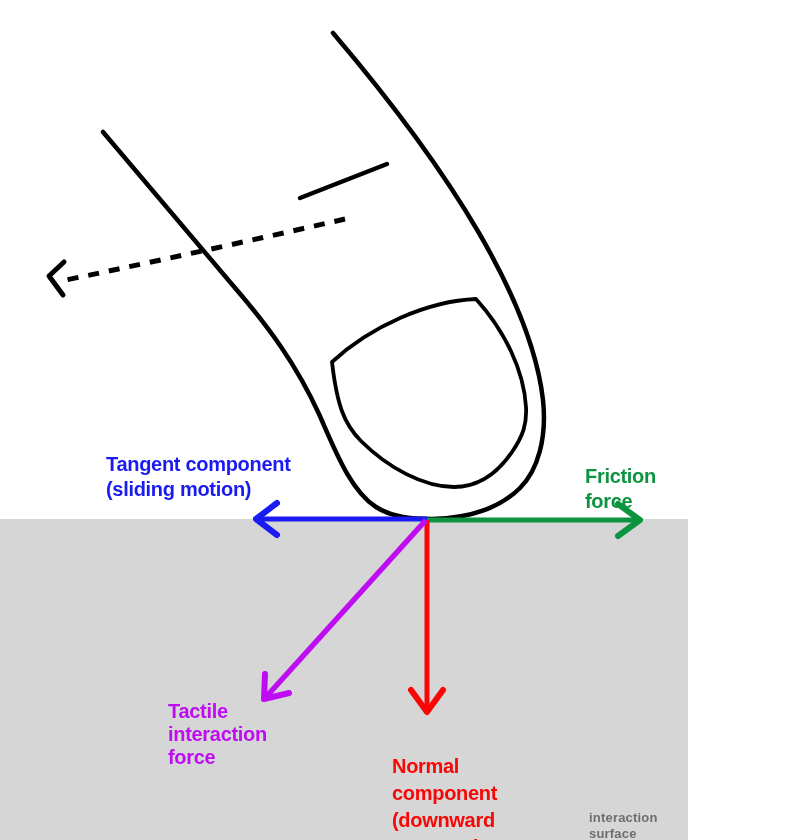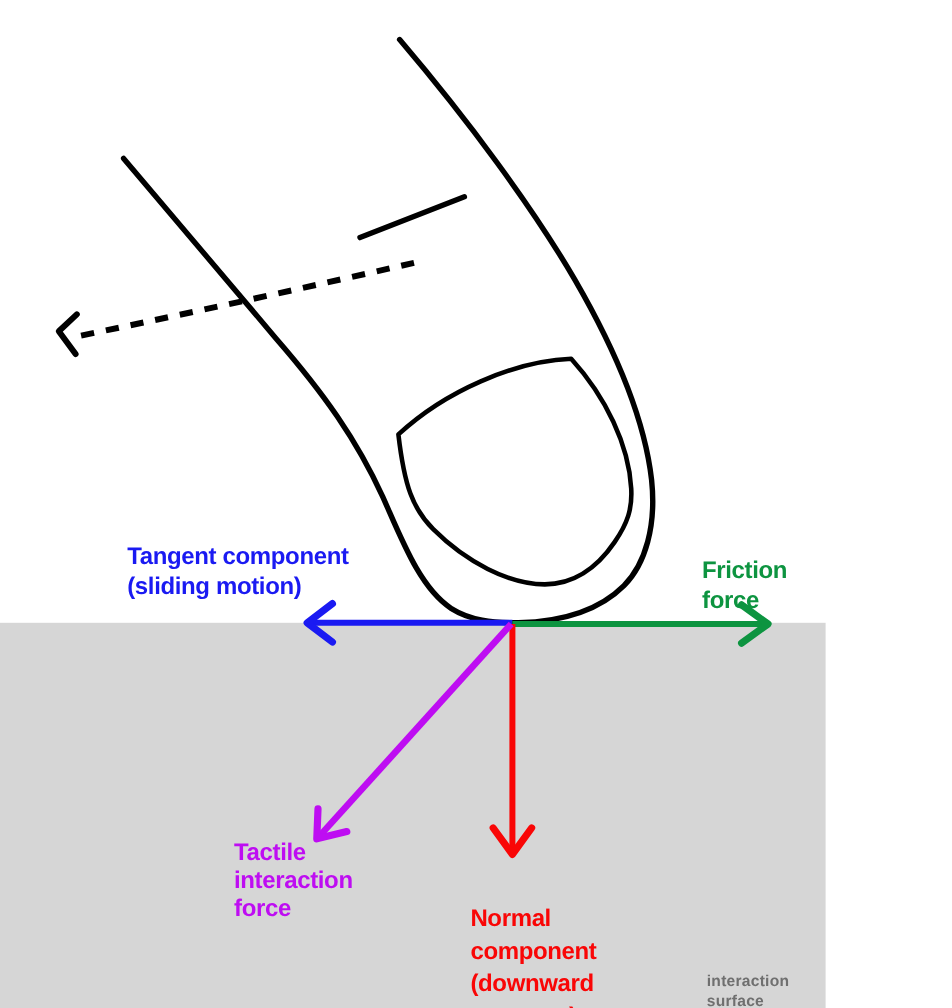--- a/index.html
+++ b/index.html
@@ -15,21 +15,21 @@
 
   .label {
     position: absolute;
     font-weight: bold;
     white-space: pre-line;
     letter-spacing: -0.3px;
   }
   .label-tangent  { left: 106px; top: 452px; font-size: 20px; line-height: 25px; color: var(--blue); }
   .label-friction { left: 585px; top: 464px; font-size: 20px; line-height: 25px; color: var(--green); }
   .label-normal   { left: 392px; top: 717px; font-size: 20px; line-height: 27px; color: var(--red); margin-top: 36px; }
-  .label-tactile  { left: 168px; top: 700px; font-size: 20px; line-height: 23px; color: var(--magenta); margin-left: 27px; }
+  .label-tactile  { left: 168px; top: 700px; font-size: 20px; line-height: 23px; color: var(--magenta); }
   .label-surface  { left: 589px; top: 810px; font-size: 13px; line-height: 16px; color: var(--surface-text); letter-spacing: 0.2px; }
 
   .ink      { stroke: var(--ink); fill: none; }
   .surface  { fill: var(--surface); stroke: none; }
   .a-blue    { stroke: var(--blue); fill: none; }
   .a-green   { stroke: var(--green); fill: none; }
   .a-red     { stroke: var(--red); fill: none; }
   .a-magenta { stroke: var(--magenta); fill: none; }
 </style>
 </head>

